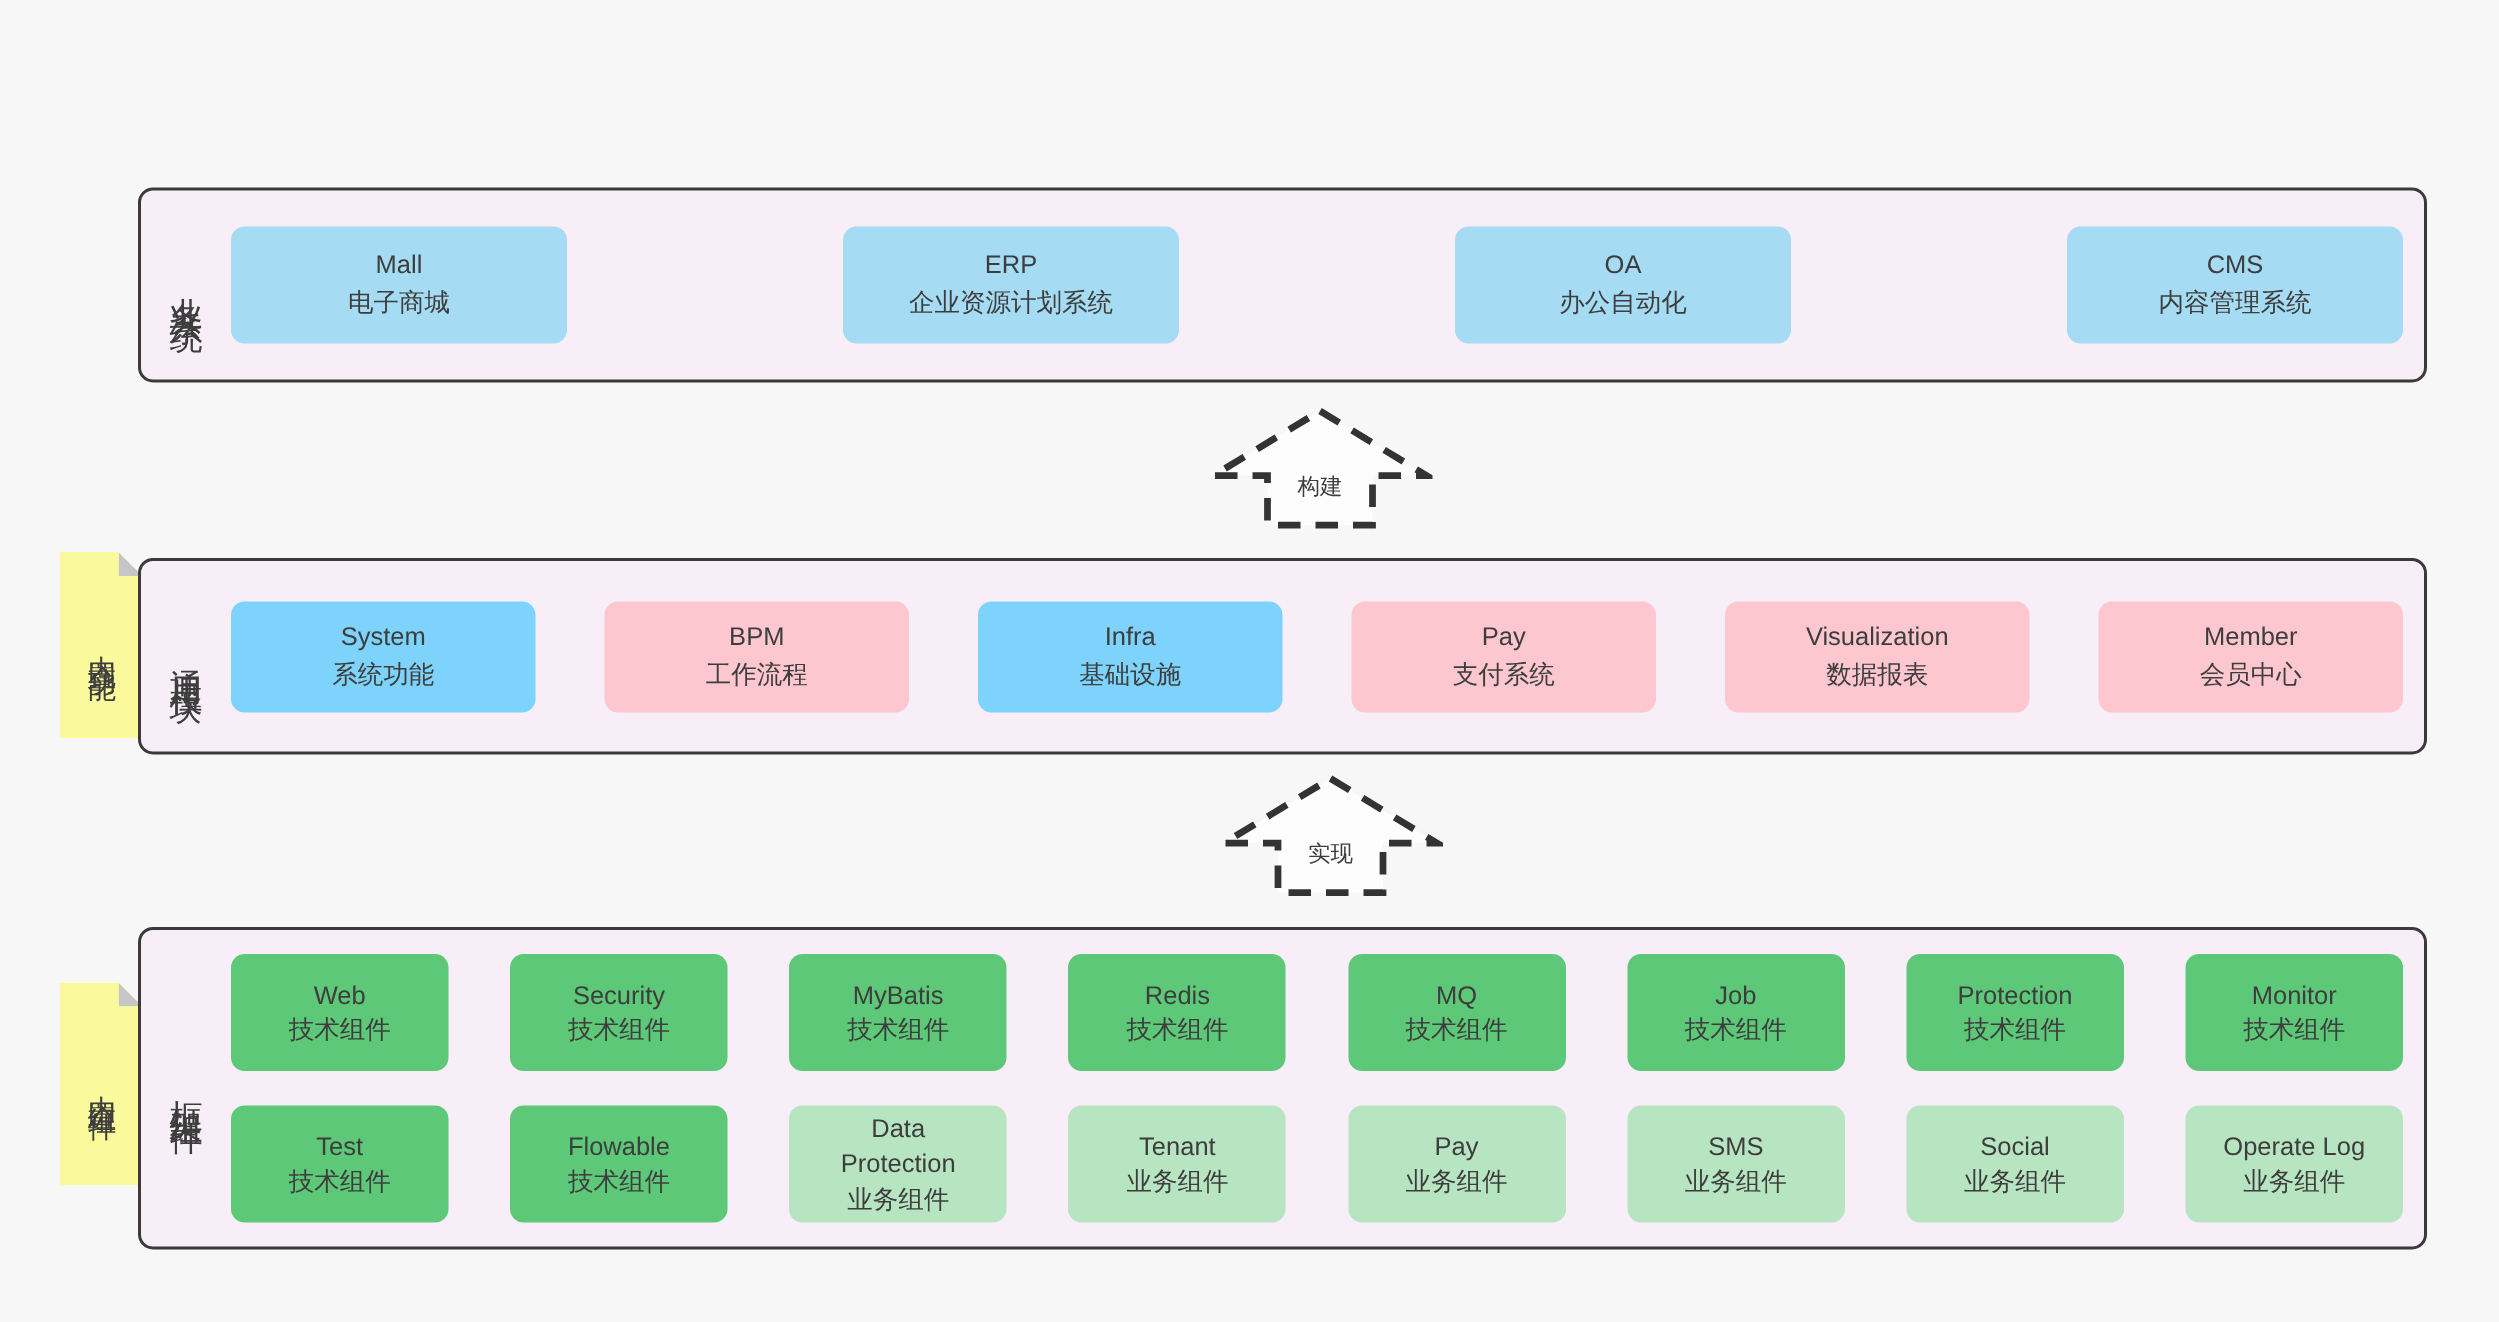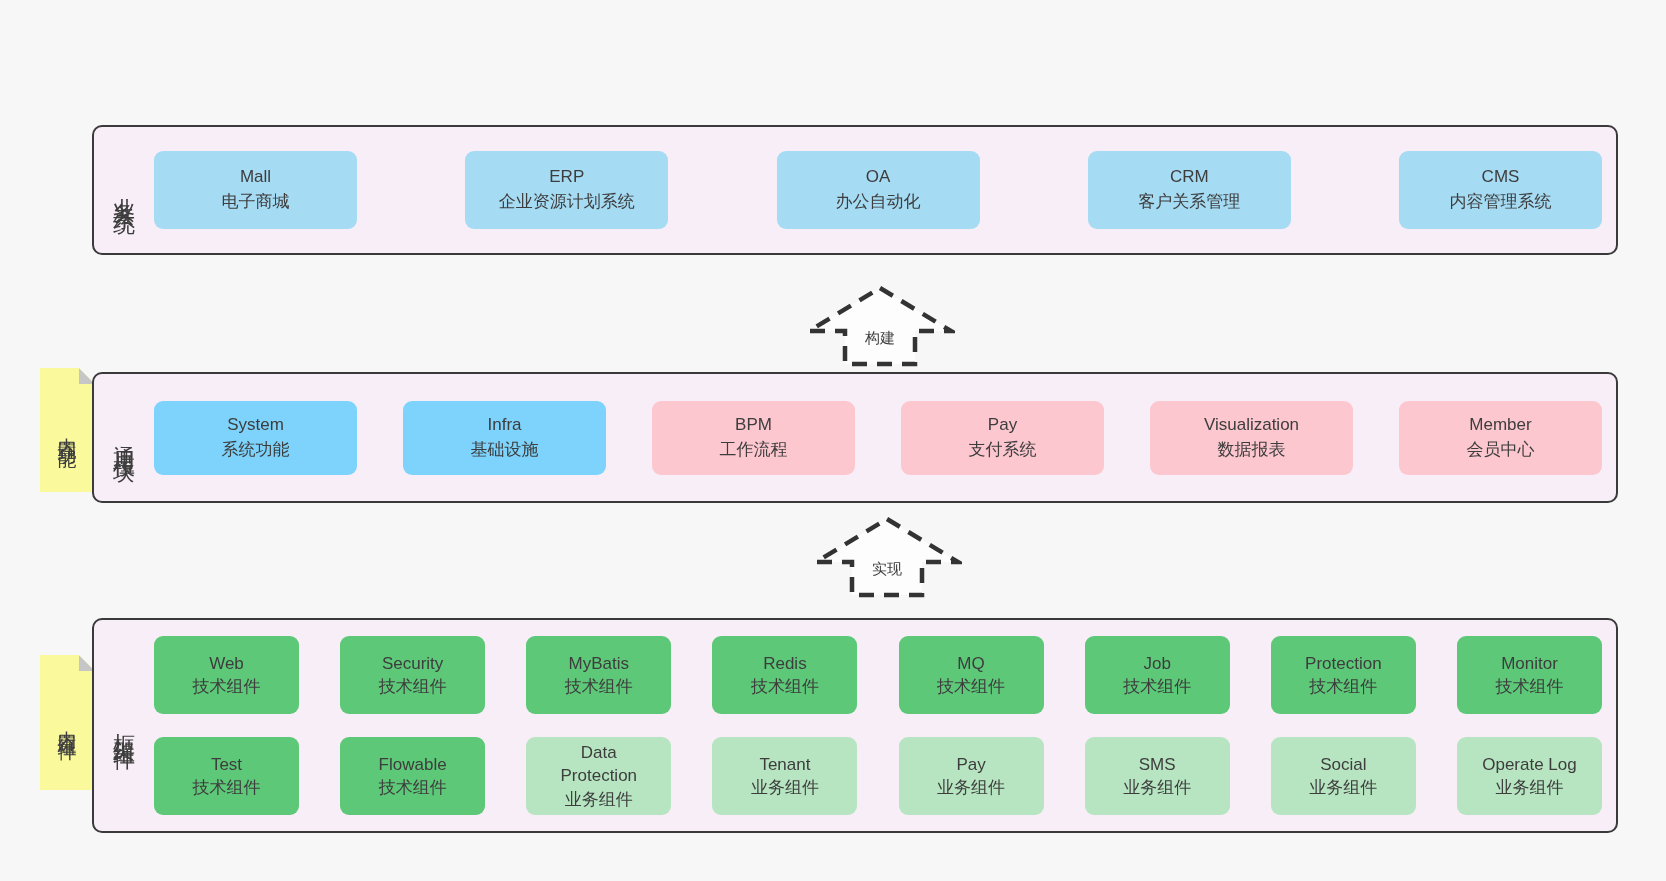--- a/index.html
+++ b/index.html
@@ -30,21 +30,21 @@
     flex:1; display:flex; flex-direction:column; justify-content:center;
     gap:23px; padding-right:14px;
   }
   .row { display:flex; justify-content:space-between;gap:12px; }
 
   .box {
     border-radius:9px; box-sizing:border-box; text-align:center;
     display:flex; flex-direction:column; align-items:center; justify-content:center;
     font-size:17px; line-height:1.45;
   }
-  .wide  { width:203px; height:78px; padding:0 5px; }
+  .wide  { width:224px; height:78px; padding:0 5px; }
   .mid   { width:203px; height:74px; padding:0 8px; }
   .small { width:145px; height:78px; padding:0 14px; line-height:1.38; }
 
   .blue   { background:#a5dbf3; }
   .red    { background:#7dd3fc; }
   .pink   { background:#fcc7cf; }
   .gdark  { background:#5dc878; }
   .glight { background:#b7e5c1; }
 
   .sticky {
@@ -59,21 +59,21 @@
     position:absolute; top:0; right:0; width:16px; height:16px;
     background:#c6c6c6; clip-path:polygon(0 0, 100% 100%, 0 100%);
   }
 
   .arrow { position:absolute; width:150px; height:92px; z-index:1; }
   .arrow svg { display:block; }
   .arrow-label {
     position:absolute; left:50%; top:53px; transform:translateX(-50%);
     background:#fdfdfd; font-size:15px; padding:0 3px; white-space:nowrap;
   }
-  #arrow-build     { left:805px; top:276px; }
+  #arrow-build     { left:805px; top:262px; }
   #arrow-implement { left:812px; top:507px; }
 </style>
 </head>
 <body>
 
 <div class="container" id="section-business">
   <div class="gutter">
     <div class="vlabel">业务系统</div>
   </div>
   <div class="boxes">
@@ -81,24 +81,20 @@
       <div>Mall</div>
       <div>电子商城</div>
     </div>
     <div class="box wide blue">
       <div>ERP</div>
       <div>企业资源计划系统</div>
     </div>
     <div class="box wide blue">
       <div>OA</div>
       <div>办公自动化</div>
-    </div>
-    <div class="box wide blue">
-      <div>CRM</div>
-      <div>客户关系管理</div>
     </div>
     <div class="box wide blue">
       <div>CMS</div>
       <div>内容管理系统</div>
     </div>
   </div>
 </div>
 
 <div class="arrow" id="arrow-build">
   <svg width="150" height="92" viewBox="0 0 150 92">
@@ -114,27 +110,27 @@
 
 <div class="container" id="section-modules">
   <div class="gutter">
     <div class="vlabel">通用模块</div>
   </div>
   <div class="boxes">
     <div class="box mid red">
       <div>System</div>
       <div>系统功能</div>
     </div>
+    <div class="box mid pink">
+      <div>BPM</div>
+      <div>工作流程</div>
+    </div>
     <div class="box mid red">
       <div>Infra</div>
       <div>基础设施</div>
-    </div>
-    <div class="box mid pink">
-      <div>BPM</div>
-      <div>工作流程</div>
     </div>
     <div class="box mid pink">
       <div>Pay</div>
       <div>支付系统</div>
     </div>
     <div class="box mid pink">
       <div>Visualization</div>
       <div>数据报表</div>
     </div>
     <div class="box mid pink">

